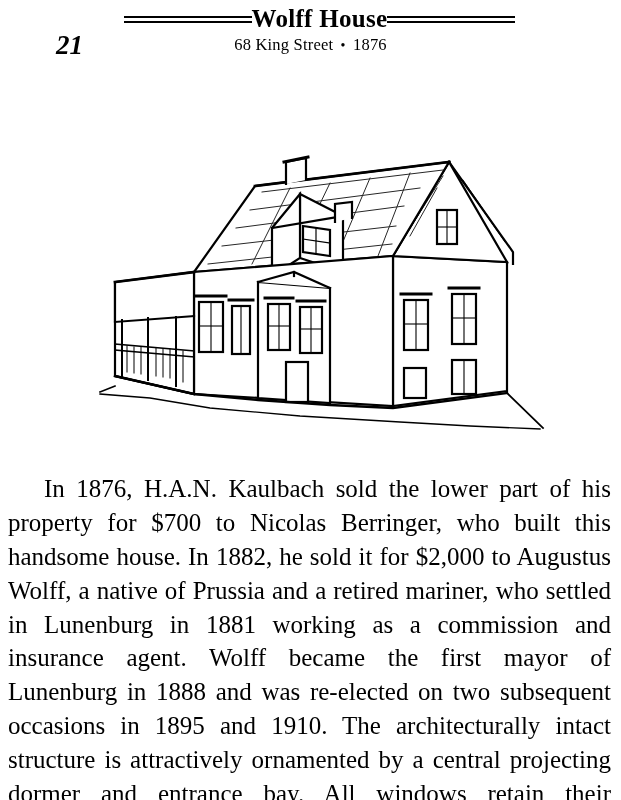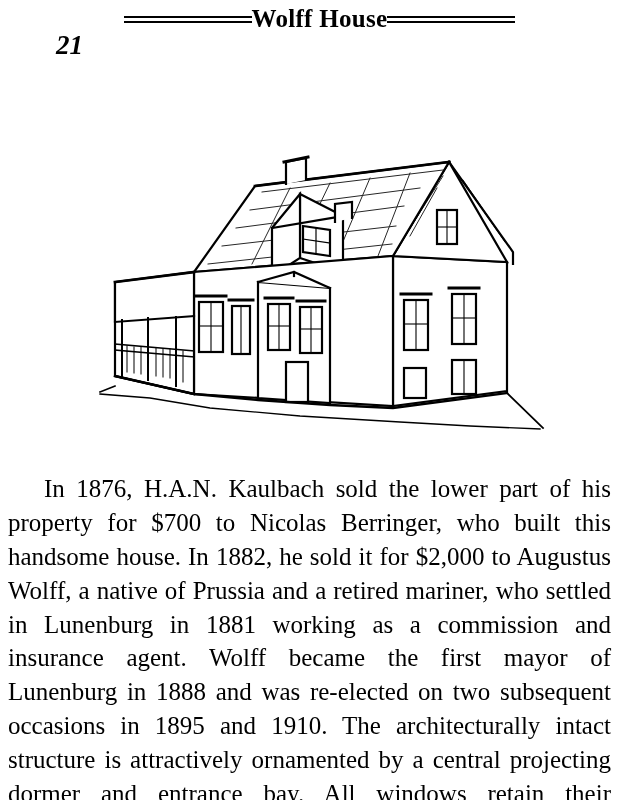--- a/index.html
+++ b/index.html
@@ -137,20 +137,25 @@
 
   <div class="header">
 
     <div class="entry-number">21</div>
 
     <div class="title-block">
       <div class="title-rule-row">
         <span class="rule left"></span>
         <span class="house-title">Wolff House</span>
         <span class="rule right"></span>
+      </div>
+      <div class="subtitle">
+        <span>68 King Street</span>
+        <span class="sep">•</span>
+        <span>1876</span>
       </div>
     </div>
   </div>
 
   <div class="illustration">
     <svg width="621" height="380" viewBox="0 0 621 380" xmlns="http://www.w3.org/2000/svg" aria-hidden="true">
       <g fill="none" stroke="#000" stroke-width="2.2" stroke-linejoin="miter" stroke-linecap="square">
 
         <path d="M449 86 L513 176 L513 188"></path>
         <path d="M449 86 L393 180"></path>

